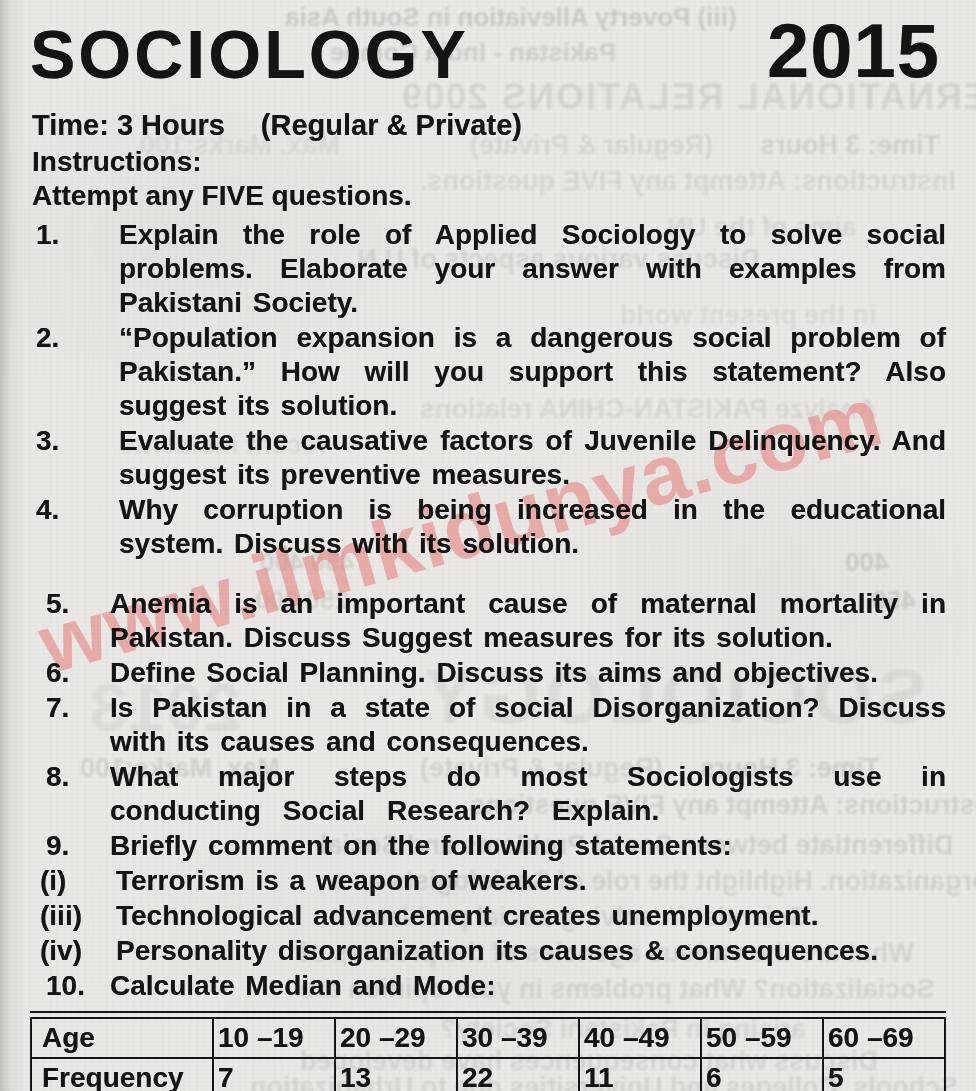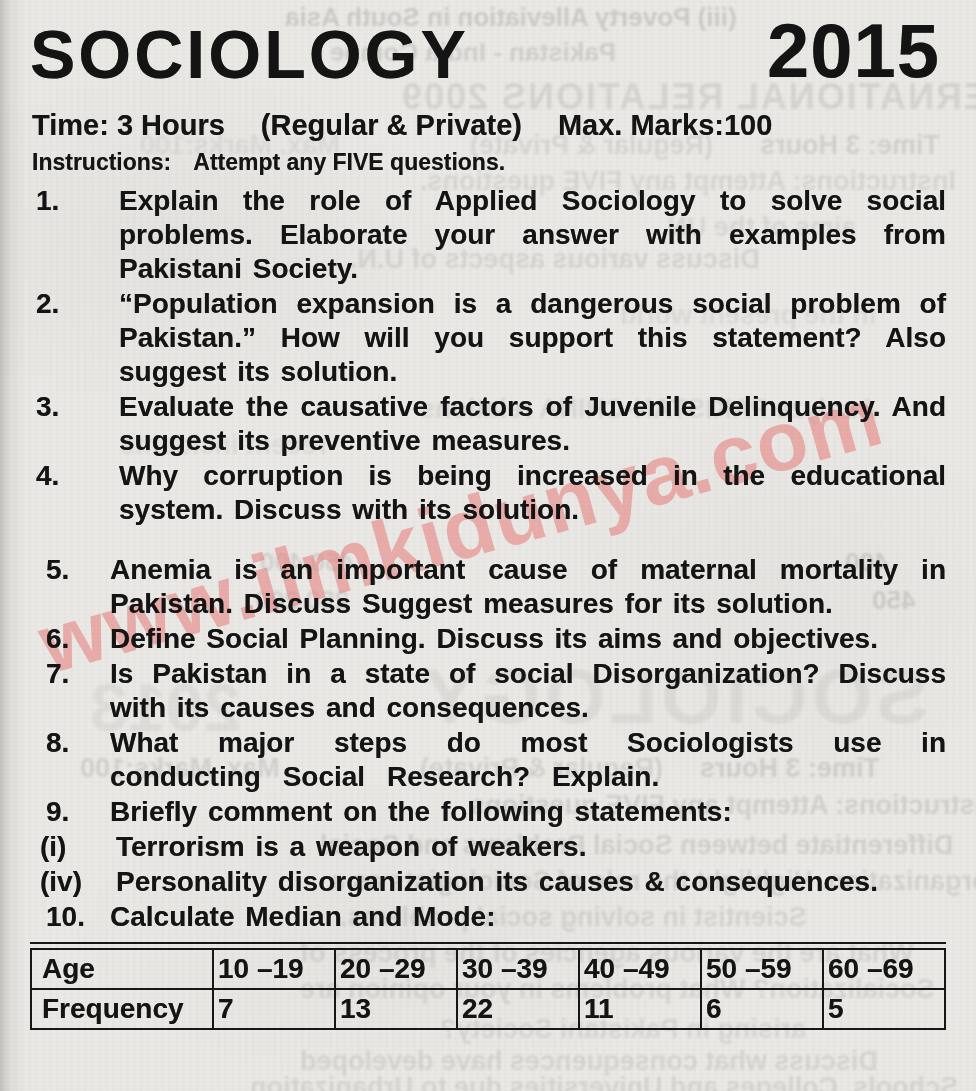--- a/index.html
+++ b/index.html
@@ -31,21 +31,21 @@
     font-size:84px;font-weight:700;letter-spacing:1px;white-space:nowrap;
     color:rgba(230,128,124,0.58);
   }
   
   .content{position:absolute;inset:0;z-index:3;}
   .hdr{display:flex;justify-content:space-between;align-items:flex-end;margin:16px 36px 0 30px;}
   .title{font-size:68px;line-height:0.92;letter-spacing:3px;}
   .year{font-size:76px;line-height:0.92;letter-spacing:1px;}
   .meta{display:flex;justify-content:flex-start;align-items:baseline;
     margin:23px 34px 0 32px;font-size:29px;gap:36px;}
-  .instr{display:flex;margin:3px 34px 0 32px;font-size:23px;line-height:34px;}
+  .instr{display:flex;margin:3px 34px 0 32px;font-size:28px;line-height:34px;flex-direction:column;}
   .instr .ilabel{margin-right:22px;}
   .qs{margin:5px 30px 0 30px;}
   .q{display:flex;font-size:28px;line-height:34px;margin-bottom:1px;}
   .q .qno{flex:0 0 89px;padding-left:6px;box-sizing:border-box;}
   .q.gb .qno{flex:0 0 80px;padding-left:16px;}
   .q.sub .qno{flex:0 0 86px;padding-left:10px;}
   .q .qtext{flex:1;text-align:justify;word-spacing:3px;}
   .q.oneline .qtext{text-align:left;}
   .q.wide .qtext{word-spacing:14px;}
   .q.gap{margin-top:26px;}
@@ -106,21 +106,20 @@
   <div class="content">
 
     <div class="hdr">
       <div class="title">SOCIOLOGY</div>
       <div class="year">2015</div>
     </div>
 
     <div class="meta">
       <span>Time: 3 Hours</span>
       <span>(Regular &amp; Private)</span>
-      <span>Max. Marks:100</span>
     </div>
 
     <div class="instr">
       <span class="ilabel">Instructions:</span>
       <span>Attempt any FIVE questions.</span>
     </div>
 
     <div class="qs">
       <div class="q ga">
         <span class="qno">1.</span>
@@ -154,20 +153,24 @@
         <span class="qno">8.</span>
         <span class="qtext">What major steps do most Sociologists use in conducting Social Research? Explain.</span>
       </div>
       <div class="q gb oneline">
         <span class="qno">9.</span>
         <span class="qtext">Briefly comment on the following statements:</span>
       </div>
       <div class="q sub oneline">
         <span class="qno">(i)</span>
         <span class="qtext">Terrorism is a weapon of weakers.</span>
+      </div>
+      <div class="q sub oneline">
+        <span class="qno">(iii)</span>
+        <span class="qtext">Technological advancement creates unemployment.</span>
       </div>
       <div class="q sub oneline">
         <span class="qno">(iv)</span>
         <span class="qtext">Personality disorganization its causes &amp; consequences.</span>
       </div>
       <div class="q gb oneline">
         <span class="qno">10.</span>
         <span class="qtext">Calculate Median and Mode:</span>
       </div>
     </div>

